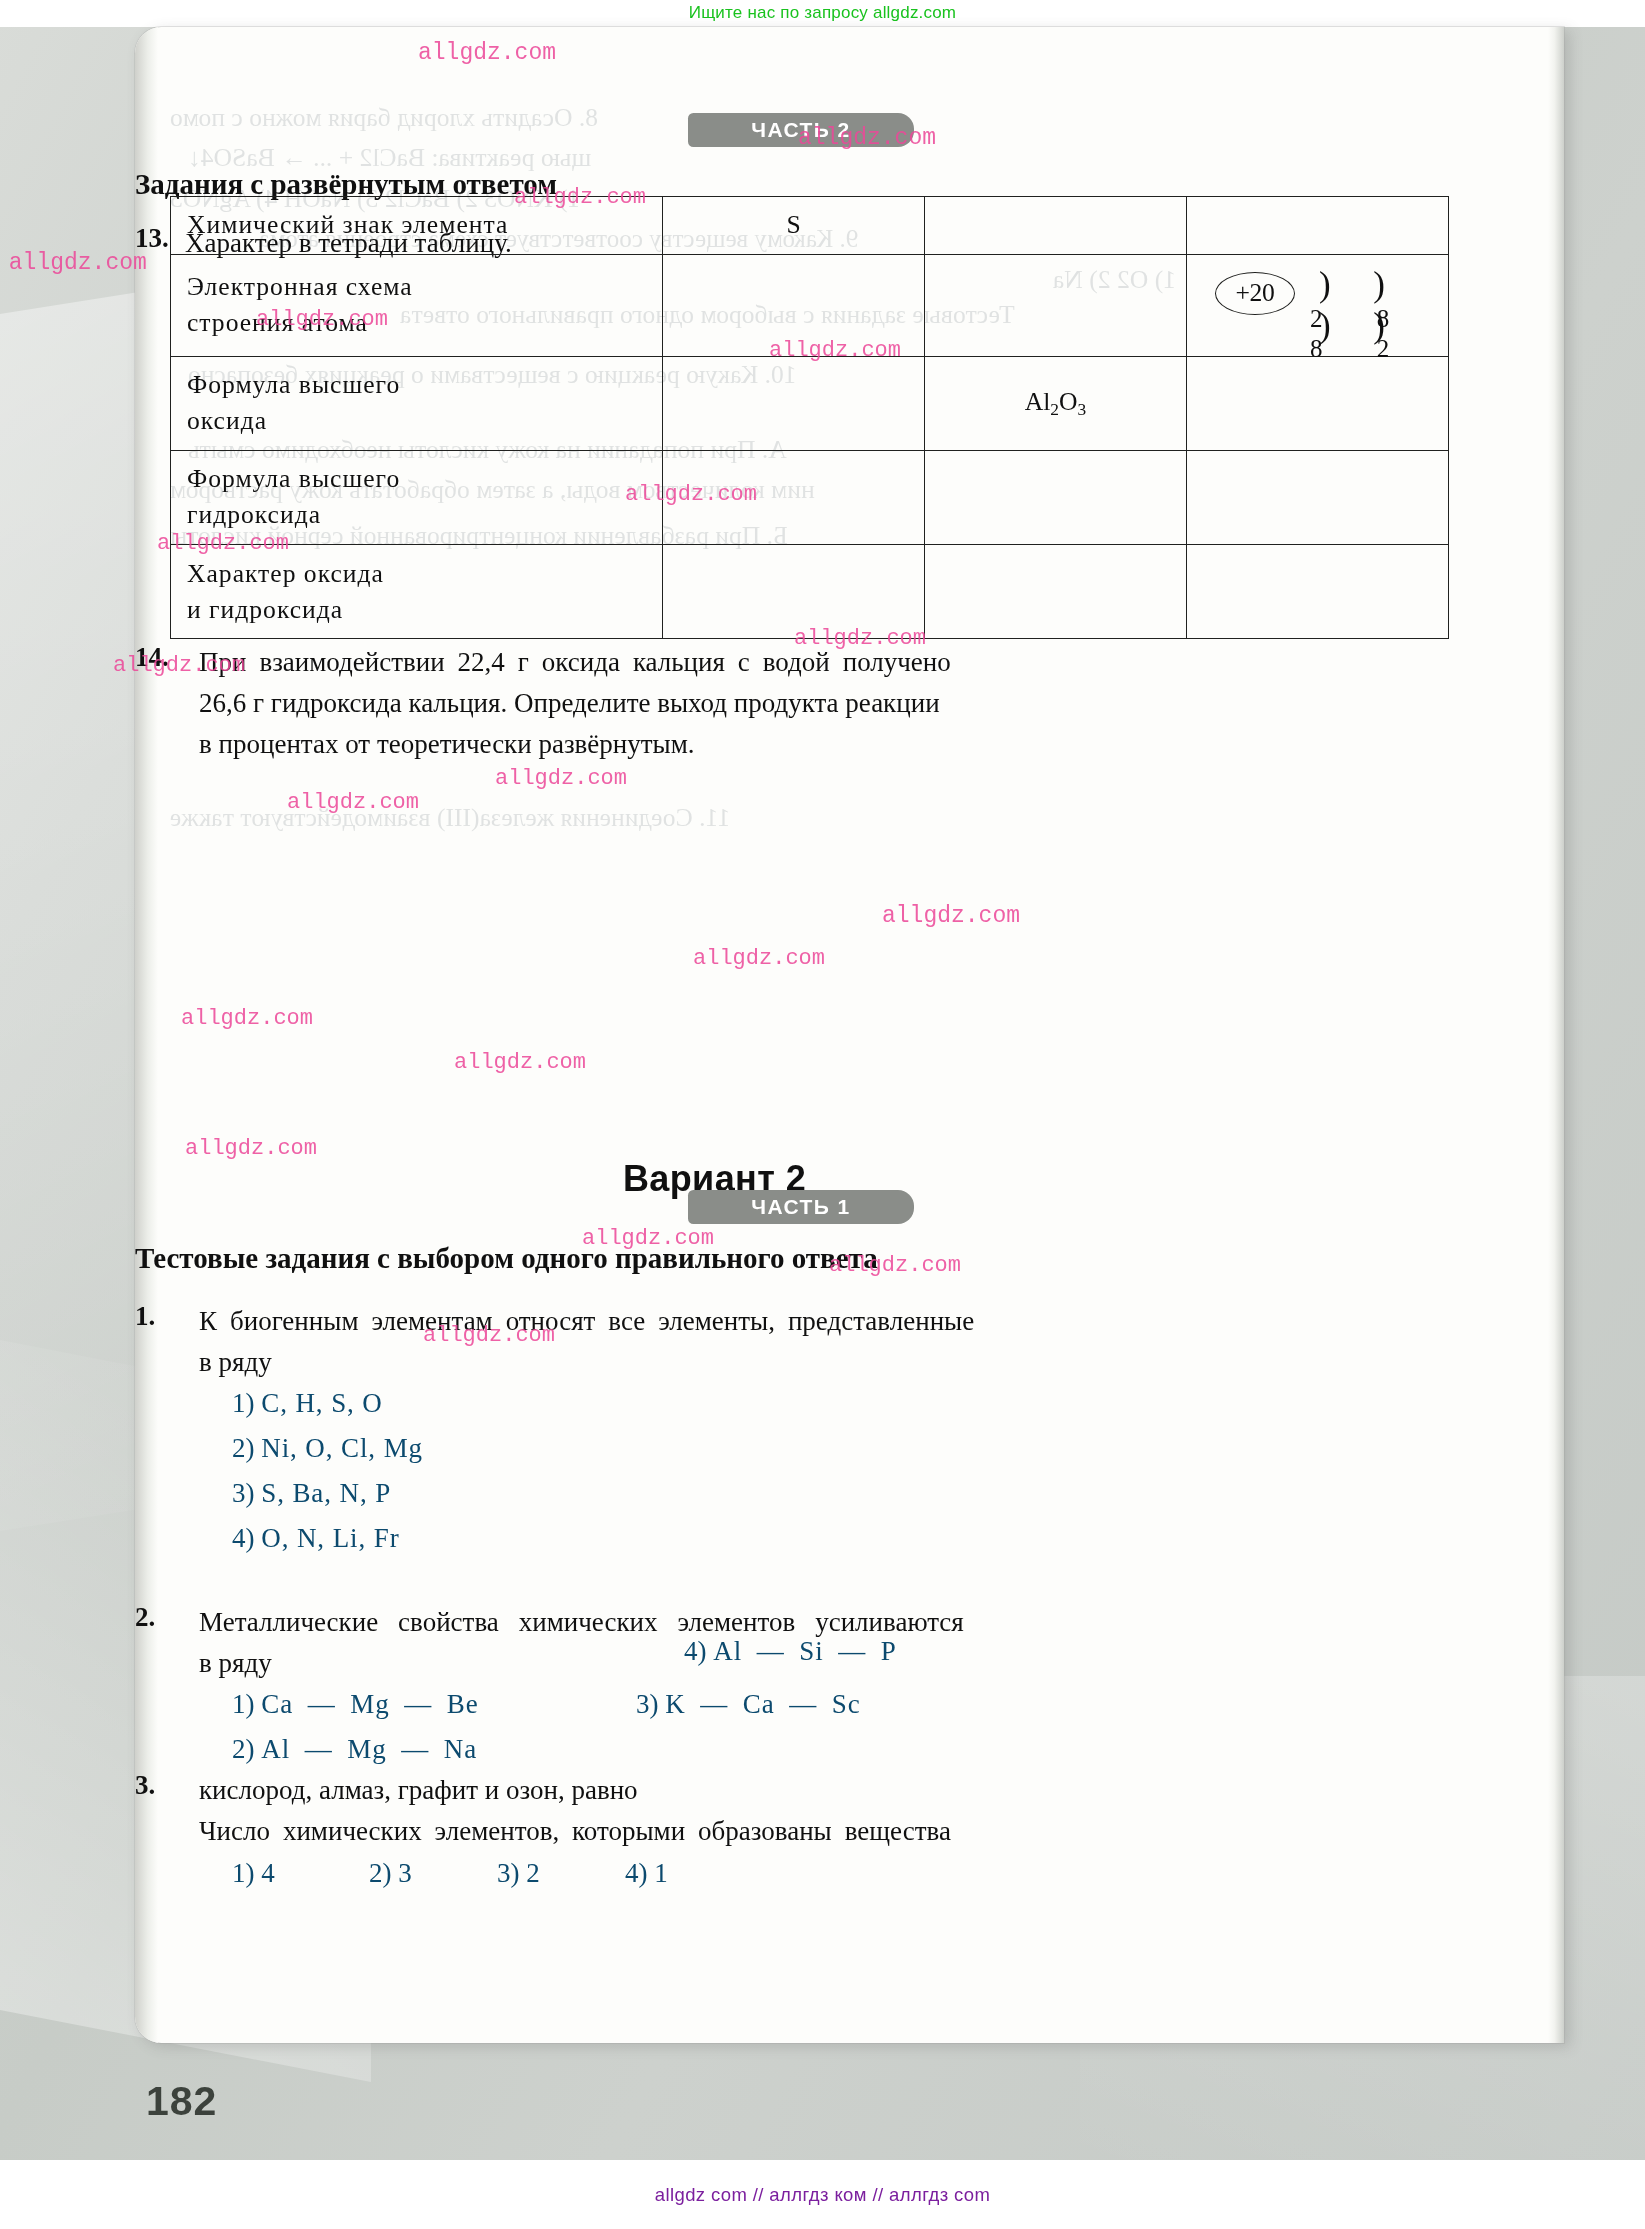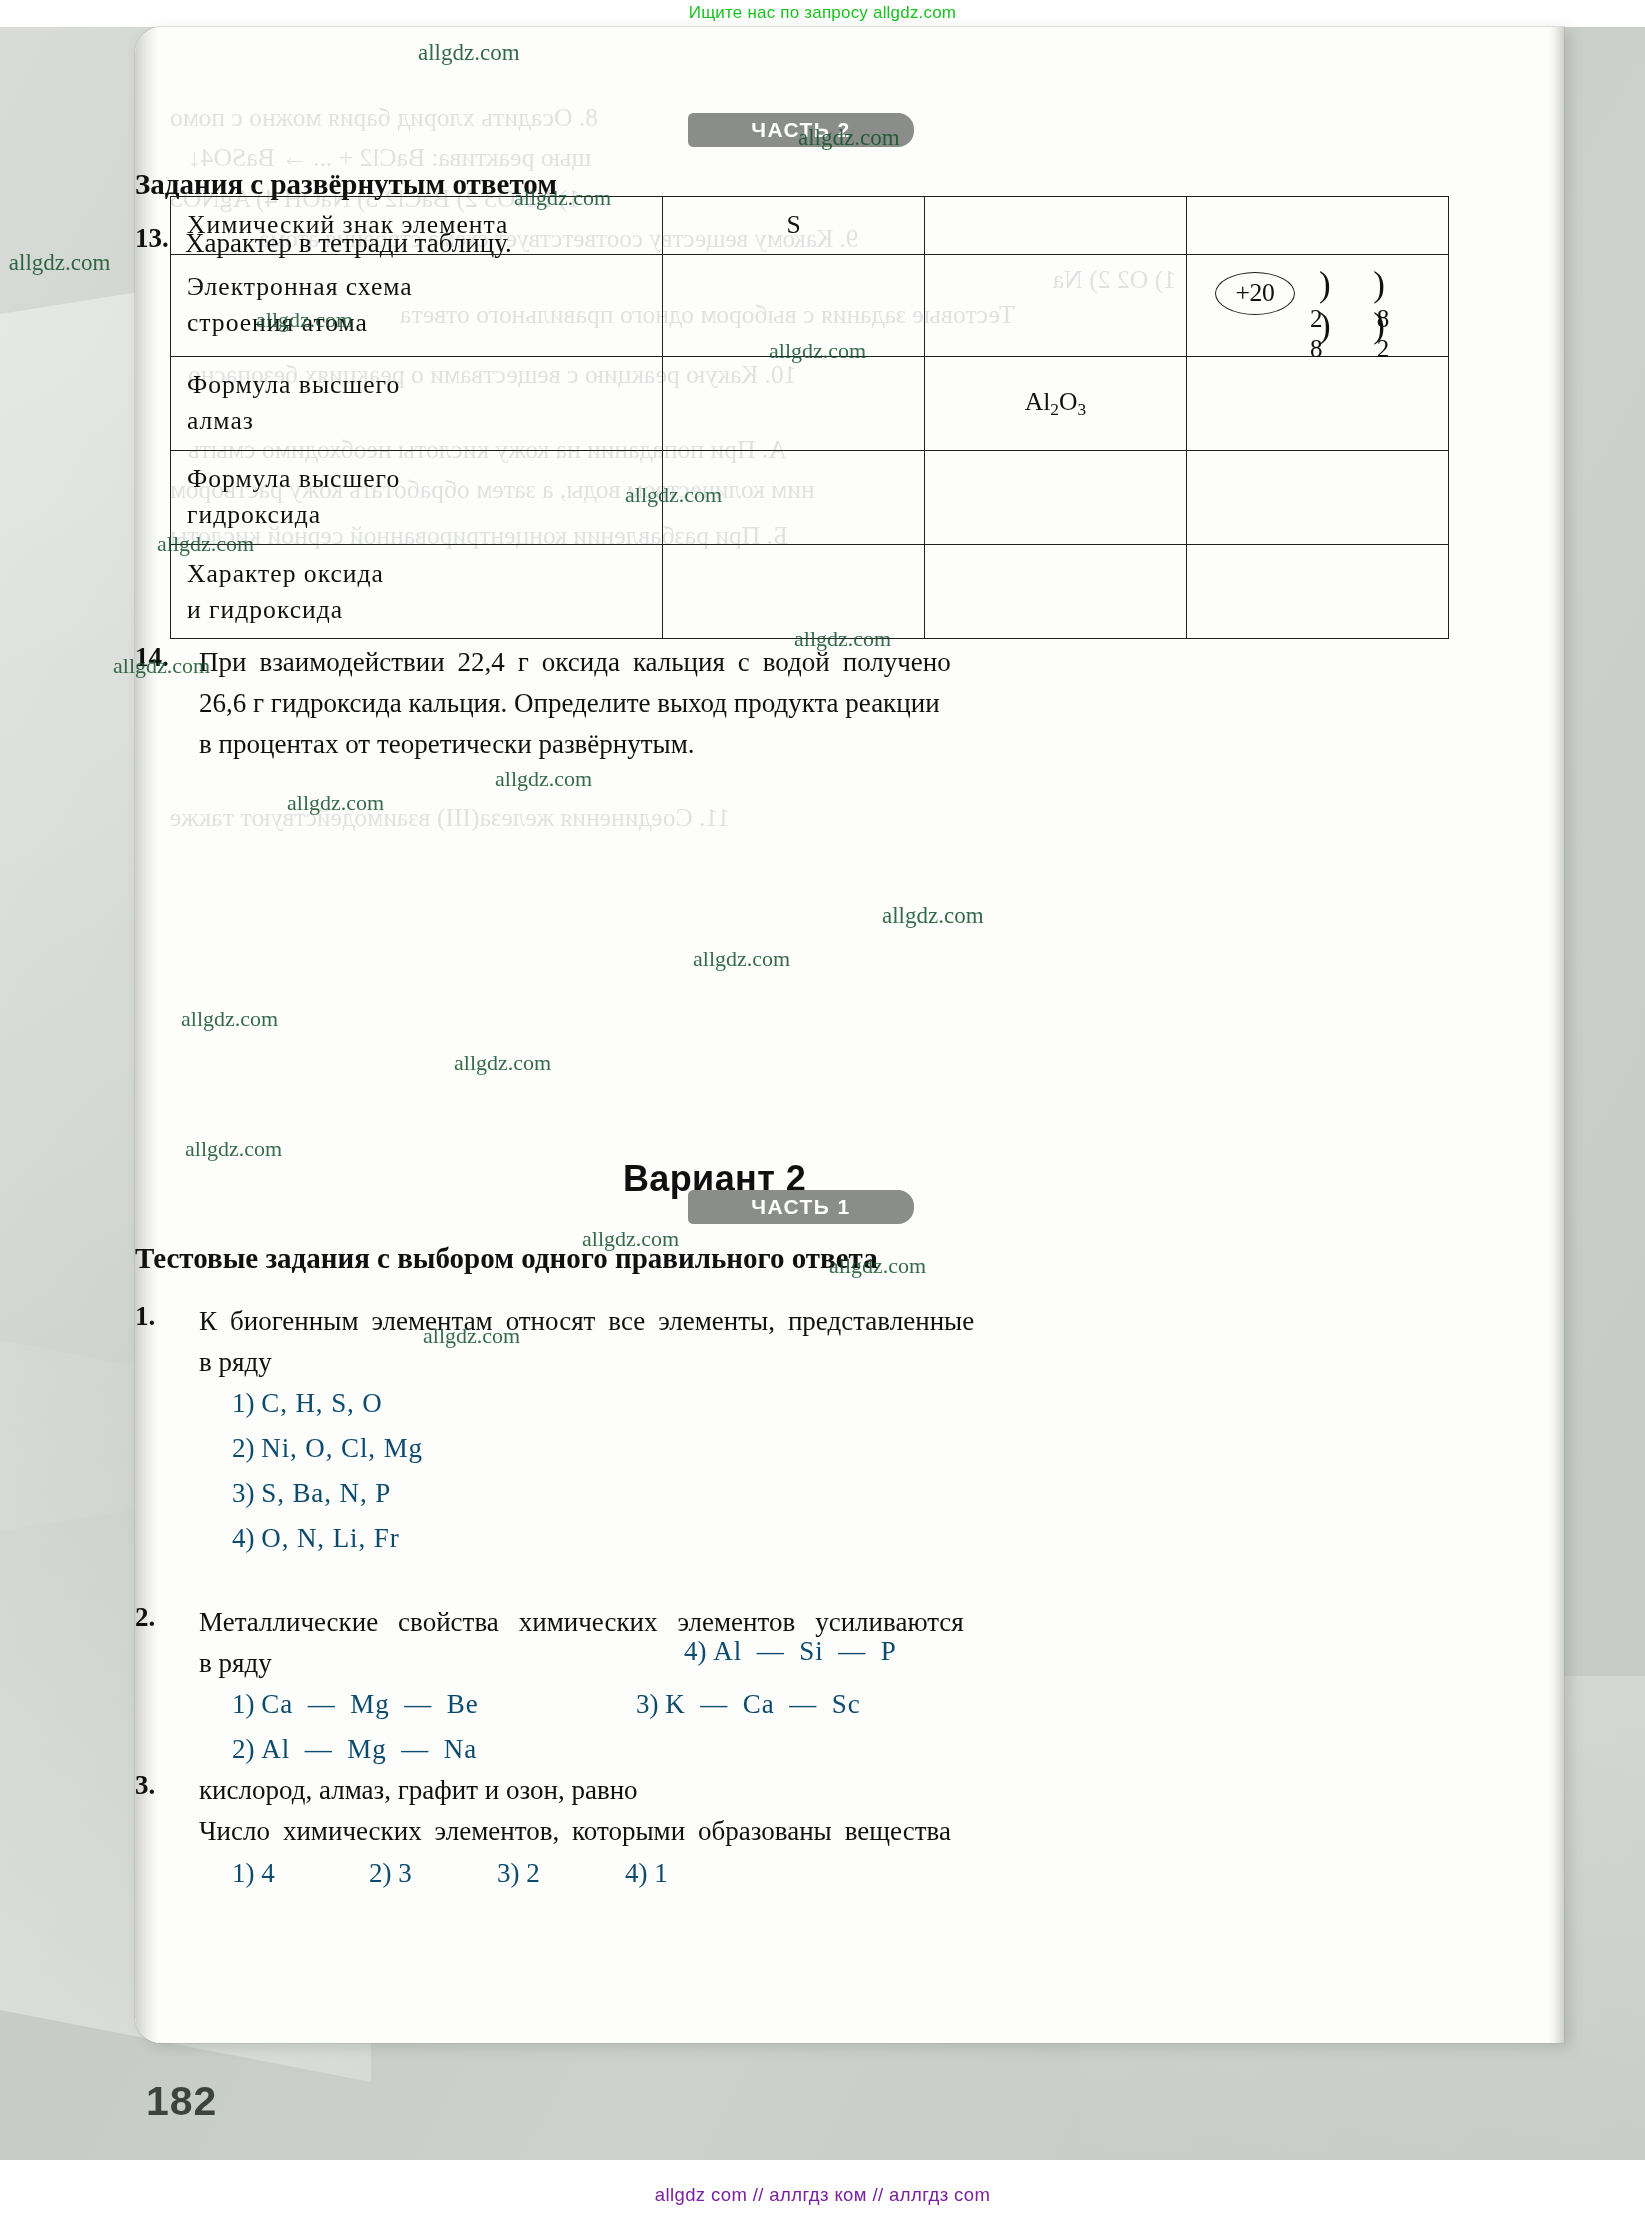--- a/index.html
+++ b/index.html
@@ -115,22 +115,22 @@
     transform: scaleX(-1);
     white-space: nowrap;
     font-family: "Liberation Serif", "DejaVu Serif", serif;
     pointer-events: none;
     user-select: none;
   }
 
   
   .wm {
     position: absolute;
-    font-family: Liberation Serif, serif;
-    color: #14532d;
+    font-family: Liberation Mono, monospace;
+    color: #ec4899;
     opacity: .86;
     white-space: nowrap;
     pointer-events: none;
     user-select: none;
   }
 
   
   #content {
     position: absolute;
     left: 0; top: 0;
@@ -352,21 +352,21 @@
               <div class="e-nucleus">+20</div>
               <div class="e-shells">) ) ) )</div>
               <div class="e-counts">2 8 8 2</div>
             </div>
           </td>
         </tr>
 
         <tr class="row-oxide">
           <td class="label-cell">
             <span>Формула высшего</span><br>
-            <span>алмаз</span>
+            <span>оксида</span>
           </td>
           <td class="val-cell"></td>
           <td class="val-cell formula"><span>Al</span><sub>2</sub><span>O</span><sub>3</sub></td>
           <td class="val-cell"></td>
         </tr>
 
         <tr class="row-hydro">
           <td class="label-cell">
             <span>Формула высшего</span><br>
             <span>гидроксида</span>

